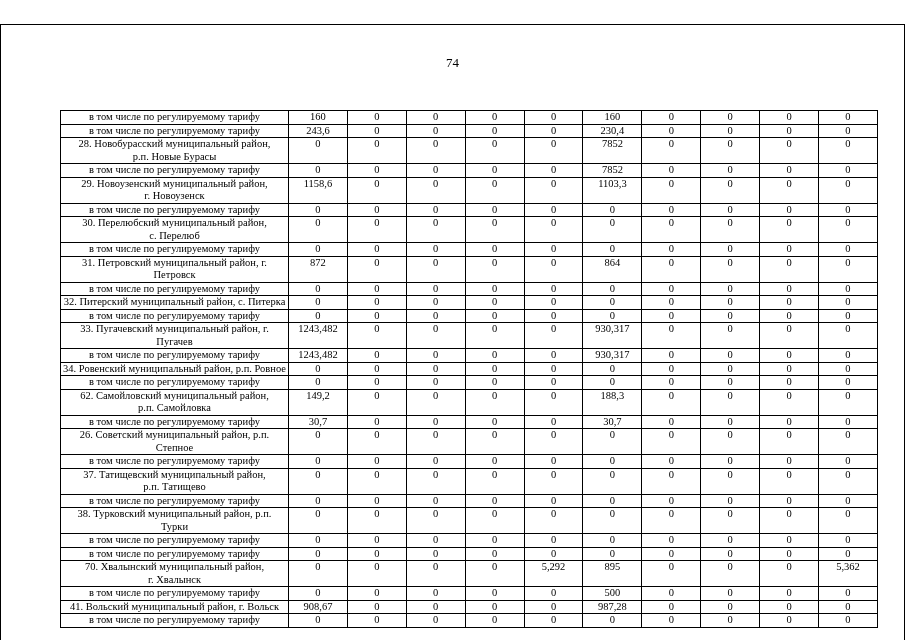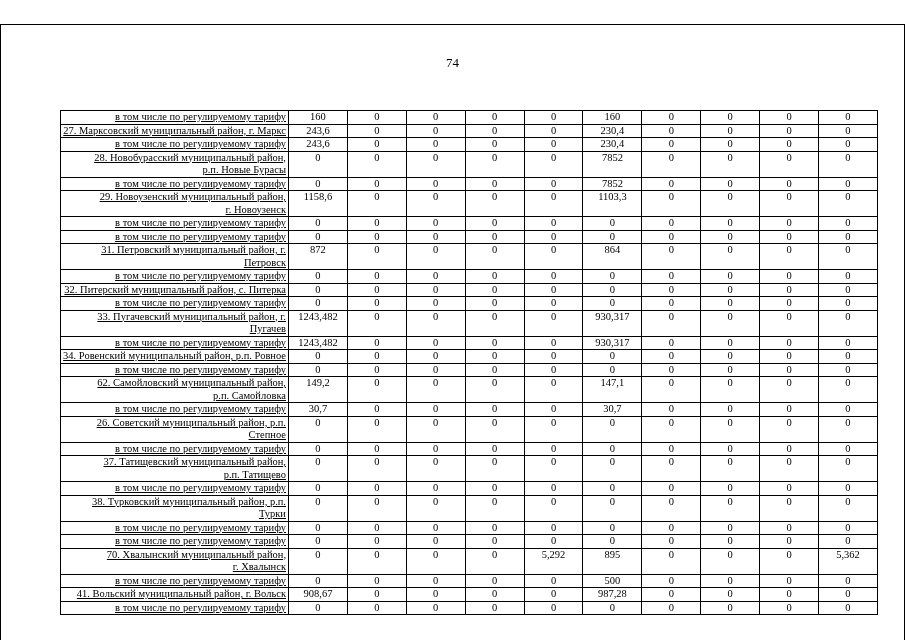--- a/index.html
+++ b/index.html
@@ -38,23 +38,22 @@
     font-size: 10.5px;
   }
   table.report-table td {
     border: 1px solid #000000;
     padding: 0px 2px;
     line-height: 12.5px;
     vertical-align: top;
     overflow: hidden;
   }
   td.name-cell {
-    text-align: right;
+    text-align: center;
     white-space: pre-line;
-    text-decoration: underline;
   }
   td.value-cell {
     text-align: center;
   }
   col.name-col { width: 228px; }
   col.val-col  { width: 58.9px; }
 </style>
 </head>
 <body>
 
@@ -82,33 +81,20 @@
           <td class="value-cell">0</td>
           <td class="value-cell">0</td>
           <td class="value-cell">0</td>
           <td class="value-cell">160</td>
           <td class="value-cell">0</td>
           <td class="value-cell">0</td>
           <td class="value-cell">0</td>
           <td class="value-cell">0</td>
         </tr>
         <tr>
-          <td class="name-cell">27. Марксовский муниципальный район, г. Маркс</td>
-          <td class="value-cell">243,6</td>
-          <td class="value-cell">0</td>
-          <td class="value-cell">0</td>
-          <td class="value-cell">0</td>
-          <td class="value-cell">0</td>
-          <td class="value-cell">230,4</td>
-          <td class="value-cell">0</td>
-          <td class="value-cell">0</td>
-          <td class="value-cell">0</td>
-          <td class="value-cell">0</td>
-        </tr>
-        <tr>
           <td class="name-cell">в том числе по регулируемому тарифу</td>
           <td class="value-cell">243,6</td>
           <td class="value-cell">0</td>
           <td class="value-cell">0</td>
           <td class="value-cell">0</td>
           <td class="value-cell">0</td>
           <td class="value-cell">230,4</td>
           <td class="value-cell">0</td>
           <td class="value-cell">0</td>
           <td class="value-cell">0</td>
@@ -162,20 +148,34 @@
           <td class="value-cell">0</td>
           <td class="value-cell">0</td>
           <td class="value-cell">0</td>
           <td class="value-cell">0</td>
           <td class="value-cell">0</td>
           <td class="value-cell">0</td>
           <td class="value-cell">0</td>
           <td class="value-cell">0</td>
         </tr>
         <tr>
+          <td class="name-cell">30. Перелюбский муниципальный район,
+с. Перелюб</td>
+          <td class="value-cell">0</td>
+          <td class="value-cell">0</td>
+          <td class="value-cell">0</td>
+          <td class="value-cell">0</td>
+          <td class="value-cell">0</td>
+          <td class="value-cell">0</td>
+          <td class="value-cell">0</td>
+          <td class="value-cell">0</td>
+          <td class="value-cell">0</td>
+          <td class="value-cell">0</td>
+        </tr>
+        <tr>
           <td class="name-cell">в том числе по регулируемому тарифу</td>
           <td class="value-cell">0</td>
           <td class="value-cell">0</td>
           <td class="value-cell">0</td>
           <td class="value-cell">0</td>
           <td class="value-cell">0</td>
           <td class="value-cell">0</td>
           <td class="value-cell">0</td>
           <td class="value-cell">0</td>
           <td class="value-cell">0</td>
@@ -286,21 +286,21 @@
           <td class="value-cell">0</td>
         </tr>
         <tr>
           <td class="name-cell">62. Самойловский муниципальный район,
 р.п. Самойловка</td>
           <td class="value-cell">149,2</td>
           <td class="value-cell">0</td>
           <td class="value-cell">0</td>
           <td class="value-cell">0</td>
           <td class="value-cell">0</td>
-          <td class="value-cell">147,1</td>
+          <td class="value-cell">188,3</td>
           <td class="value-cell">0</td>
           <td class="value-cell">0</td>
           <td class="value-cell">0</td>
           <td class="value-cell">0</td>
         </tr>
         <tr>
           <td class="name-cell">в том числе по регулируемому тарифу</td>
           <td class="value-cell">30,7</td>
           <td class="value-cell">0</td>
           <td class="value-cell">0</td>

